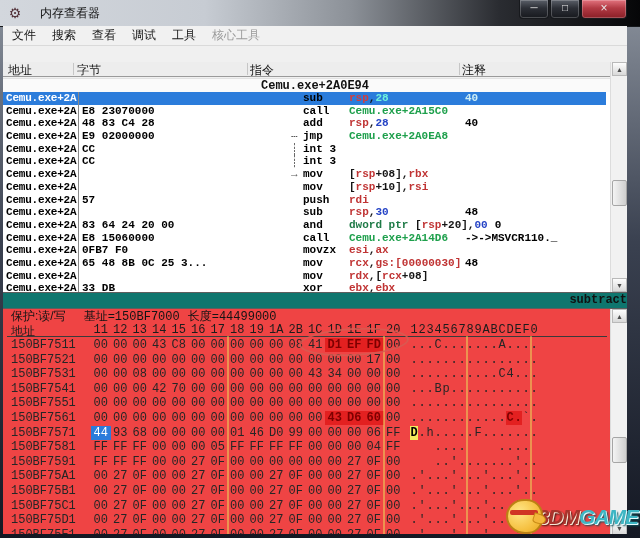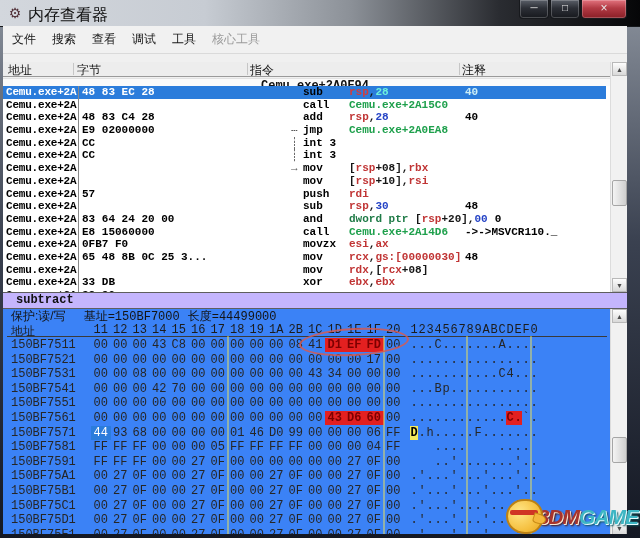--- a/index.html
+++ b/index.html
@@ -5,45 +5,45 @@
   html,body{margin:0;padding:0;background:#555;}
   .win{position:relative;width:640px;height:538px;overflow:hidden;
        background:linear-gradient(180deg,#8a919c 0%,#3a4150 45%,#141823 100%);
        font-family:"Liberation Sans",sans-serif;}
   
   .titlebar{position:absolute;left:0;top:0;width:640px;height:26px;
     background:linear-gradient(90deg,#d3d7dd 0%,#c7ccd3 32%,#8b9097 55%,#2a2c31 78%,#060608 100%);
     border-bottom:1px solid #16181c;}
   .appicon{position:absolute;left:7px;top:5px;width:16px;height:16px;font-size:14px;line-height:16px;
     color:#53323a;text-align:center;}
-  .title{position:absolute;left:28px;top:5px;font-size:16px;color:#101010;}
+  .title{position:absolute;left:40px;top:5px;font-size:12px;color:#101010;}
   .winbtns{position:absolute;right:13px;top:0;display:flex;gap:1px;}
   .wbtn{width:28px;height:18px;border:1px solid #17191d;border-top:none;
     background:linear-gradient(#5b6069,#2c2f36 45%,#17191e);color:#e8e8e8;
     font-size:10px;text-align:center;line-height:16px;border-radius:0 0 4px 4px;
     box-shadow:inset 0 0 0 1px rgba(255,255,255,.22);cursor:default;}
   .wbtn.close{width:44px;background:linear-gradient(#e2737e,#b23a44 45%,#8a1f27);font-size:12px;}
   
   .client{position:absolute;left:3px;top:26px;width:624px;height:508px;background:#f0f0f0;overflow:hidden;}
-  .menubar{position:absolute;left:0;top:0;width:624px;height:28px;background:#f1f1f1;
+  .menubar{position:absolute;left:0;top:0;width:624px;height:20px;background:#f1f1f1;
     border-bottom:1px solid #dadada;display:flex;gap:16px;align-items:center;padding-left:9px;
     box-sizing:border-box;font-size:12px;color:#161616;}
   .mitem.dis{color:#9b9b9b;}
   .addrbar{position:absolute;left:0;top:20px;width:624px;height:16px;line-height:16px;text-align:center;
     background:#fafafa;border-top:1px solid #e2e2e2;font:bold 12px "Liberation Mono",monospace;color:#111;margin-top:32px;}
   
   .dheader{position:absolute;left:0;top:36px;width:624px;height:14px;background:#ededed;
     border-bottom:1px solid #9a9a9a;font-size:12px;color:#151515;}
   .dh0{position:absolute;left:5px;top:0;}
   .dh1{position:absolute;left:74px;top:0;}
   .dh2{position:absolute;left:247px;top:0;}
   .dh3{position:absolute;left:459px;top:0;}
   .dhd{position:absolute;top:1px;width:1px;height:12px;background:#c6c6c6;}
   
-  .drows{position:absolute;left:0;top:60px;width:624px;height:216px;background:#fff;overflow:hidden;}
+  .drows{position:absolute;left:0;top:66px;width:624px;height:216px;background:#fff;overflow:hidden;}
   .drow{position:relative;width:603px;height:12.7px;line-height:12.8px;
     font:bold 11px "Liberation Mono",monospace;color:#000;white-space:pre;}
   .daddr{position:absolute;left:3px;top:0;width:72px;height:100%;overflow:hidden;letter-spacing:-.2px;
     border-right:1px solid #8a8a8a;}
   .dbytes{position:absolute;left:79px;top:0;width:208px;overflow:hidden;}
   .dpre{position:absolute;left:288px;top:0;width:12px;color:#555;}
   .dmnem{position:absolute;left:300px;top:0;}
   .dops{position:absolute;left:346px;top:0;}
   .dcmt{position:absolute;left:462px;top:0;}
   .dcmt.inline{position:static;margin-left:7px;}
@@ -62,25 +62,25 @@
   .dsb{left:607px;top:36px;height:230px;}
   .sbtn{position:absolute;left:1px;width:15px;height:14px;background:linear-gradient(#fdfdfd,#d9d9d9);
     border:1px solid #b9b9b9;box-sizing:border-box;color:#4c4c4c;font-size:7px;text-align:center;line-height:13px;}
   .sbtn.up{top:0;}
   .sbtn.down{bottom:0;}
   .sthumb{position:absolute;left:1px;width:15px;height:26px;background:linear-gradient(90deg,#f4f4f4,#cfcfcf);
     border:1px solid #a6a6a6;box-sizing:border-box;border-radius:2px;}
   .dsb .sthumb{top:118px;}
   .hsb .sthumb{top:128px;}
   
-  .statusbar{position:absolute;left:0;top:266px;width:624px;height:16px;line-height:15px;background:#c4b5fd;
-    border-top:1px solid #5e5e5e;text-align:left;font:bold 12px "Liberation Mono",monospace;color:#111;
+  .statusbar{position:absolute;left:0;top:266px;width:624px;height:16px;line-height:15px;background:#0f766e;
+    border-top:1px solid #5e5e5e;text-align:right;font:bold 12px "Liberation Mono",monospace;color:#111;
     box-sizing:border-box;padding-left:13px;}
   
-  .hexpanel{position:absolute;left:0;top:282px;width:624px;height:226px;background:#3b82f6;
+  .hexpanel{position:absolute;left:0;top:282px;width:624px;height:226px;background:#ef4444;
     border-top:1px solid #5e5e5e;overflow:hidden;box-sizing:content-box;}
   .hinfo{position:absolute;left:8px;top:1px;height:13px;line-height:13px;font-size:12px;color:#141414;white-space:pre;}
   .hinfo .hb{margin-left:18px;font-family:"Liberation Mono",monospace;font-size:12px;}
   .hinfo .hl{margin-left:8px;font-family:"Liberation Mono",monospace;font-size:12px;}
   .hhead{position:absolute;left:4px;top:14px;width:600px;height:13px;border-bottom:1.5px solid #3a3a3a;
     font:12px "Liberation Mono",monospace;color:#1c1c1c;}
   .hhead .hlabel{position:absolute;left:4px;top:0;font-family:"Liberation Sans",sans-serif;}
   .hcols{position:absolute;left:84px;top:0;display:flex;}
   .hcol{width:19.5px;text-align:center;}
   .acols{position:absolute;left:403px;top:0;display:flex;}
@@ -141,22 +141,22 @@
       <span class="dh0">地址</span>
       <span class="dh1">字节</span>
       <span class="dh2">指令</span>
       <span class="dh3">注释</span>
       <span class="dhd" style="left:70px"></span>
       <span class="dhd" style="left:244px"></span>
       <span class="dhd" style="left:456px"></span>
     </div>
 
     <div class="drows">
-        <div class="drow sel"><span class="daddr">Cemu.exe+2A</span><span class="dbytes">48 83 EC 28</span><span class="dmnem">sub</span><span class="dops"><span class="op reg">rsp</span><span class="op pun">,</span><span class="op num">28</span></span><span class="dcmt">40</span></div>
-        <div class="drow"><span class="daddr">Cemu.exe+2A</span><span class="dmnem">call</span><span class="dops"><span class="op addr">Cemu.exe+2A15C0</span></span></div>
+        <div class="drow sel"><span class="daddr">Cemu.exe+2A</span><span class="dmnem">sub</span><span class="dops"><span class="op reg">rsp</span><span class="op pun">,</span><span class="op num">28</span></span><span class="dcmt">40</span></div>
+        <div class="drow"><span class="daddr">Cemu.exe+2A</span><span class="dbytes">E8 23070000</span><span class="dmnem">call</span><span class="dops"><span class="op addr">Cemu.exe+2A15C0</span></span></div>
         <div class="drow"><span class="daddr">Cemu.exe+2A</span><span class="dbytes">48 83 C4 28</span><span class="dmnem">add</span><span class="dops"><span class="op reg">rsp</span><span class="op pun">,</span><span class="op num">28</span></span><span class="dcmt">40</span></div>
         <div class="drow"><span class="daddr">Cemu.exe+2A</span><span class="dbytes">E9 02000000</span><span class="dpre">┄</span><span class="dmnem">jmp</span><span class="dops"><span class="op addr">Cemu.exe+2A0EA8</span></span></div>
         <div class="drow"><span class="daddr">Cemu.exe+2A</span><span class="dbytes">CC</span><span class="dpre">┊</span><span class="dmnem">int 3</span><span class="dops"></span></div>
         <div class="drow"><span class="daddr">Cemu.exe+2A</span><span class="dbytes">CC</span><span class="dpre">┊</span><span class="dmnem">int 3</span><span class="dops"></span></div>
         <div class="drow"><span class="daddr">Cemu.exe+2A</span><span class="dpre">→</span><span class="dmnem">mov</span><span class="dops"><span class="op pun">[</span><span class="op reg">rsp</span><span class="op pun">+08]</span><span class="op pun">,</span><span class="op reg">rbx</span></span></div>
         <div class="drow"><span class="daddr">Cemu.exe+2A</span><span class="dmnem">mov</span><span class="dops"><span class="op pun">[</span><span class="op reg">rsp</span><span class="op pun">+10]</span><span class="op pun">,</span><span class="op reg">rsi</span></span></div>
         <div class="drow"><span class="daddr">Cemu.exe+2A</span><span class="dbytes">57</span><span class="dmnem">push</span><span class="dops"><span class="op reg">rdi</span></span></div>
         <div class="drow"><span class="daddr">Cemu.exe+2A</span><span class="dmnem">sub</span><span class="dops"><span class="op reg">rsp</span><span class="op pun">,</span><span class="op num">30</span></span><span class="dcmt">48</span></div>
         <div class="drow"><span class="daddr">Cemu.exe+2A</span><span class="dbytes">83 64 24 20 00</span><span class="dmnem">and</span><span class="dops"><span class="op kw">dword ptr </span><span class="op pun">[</span><span class="op reg">rsp</span><span class="op pun">+20]</span><span class="op pun">,</span><span class="op num">00</span><span class="dcmt inline">0</span></span></div>
         <div class="drow"><span class="daddr">Cemu.exe+2A</span><span class="dbytes">E8 15060000</span><span class="dmnem">call</span><span class="dops"><span class="op addr">Cemu.exe+2A14D6</span></span><span class="dcmt">-&gt;-&gt;MSVCR110._</span></div>

